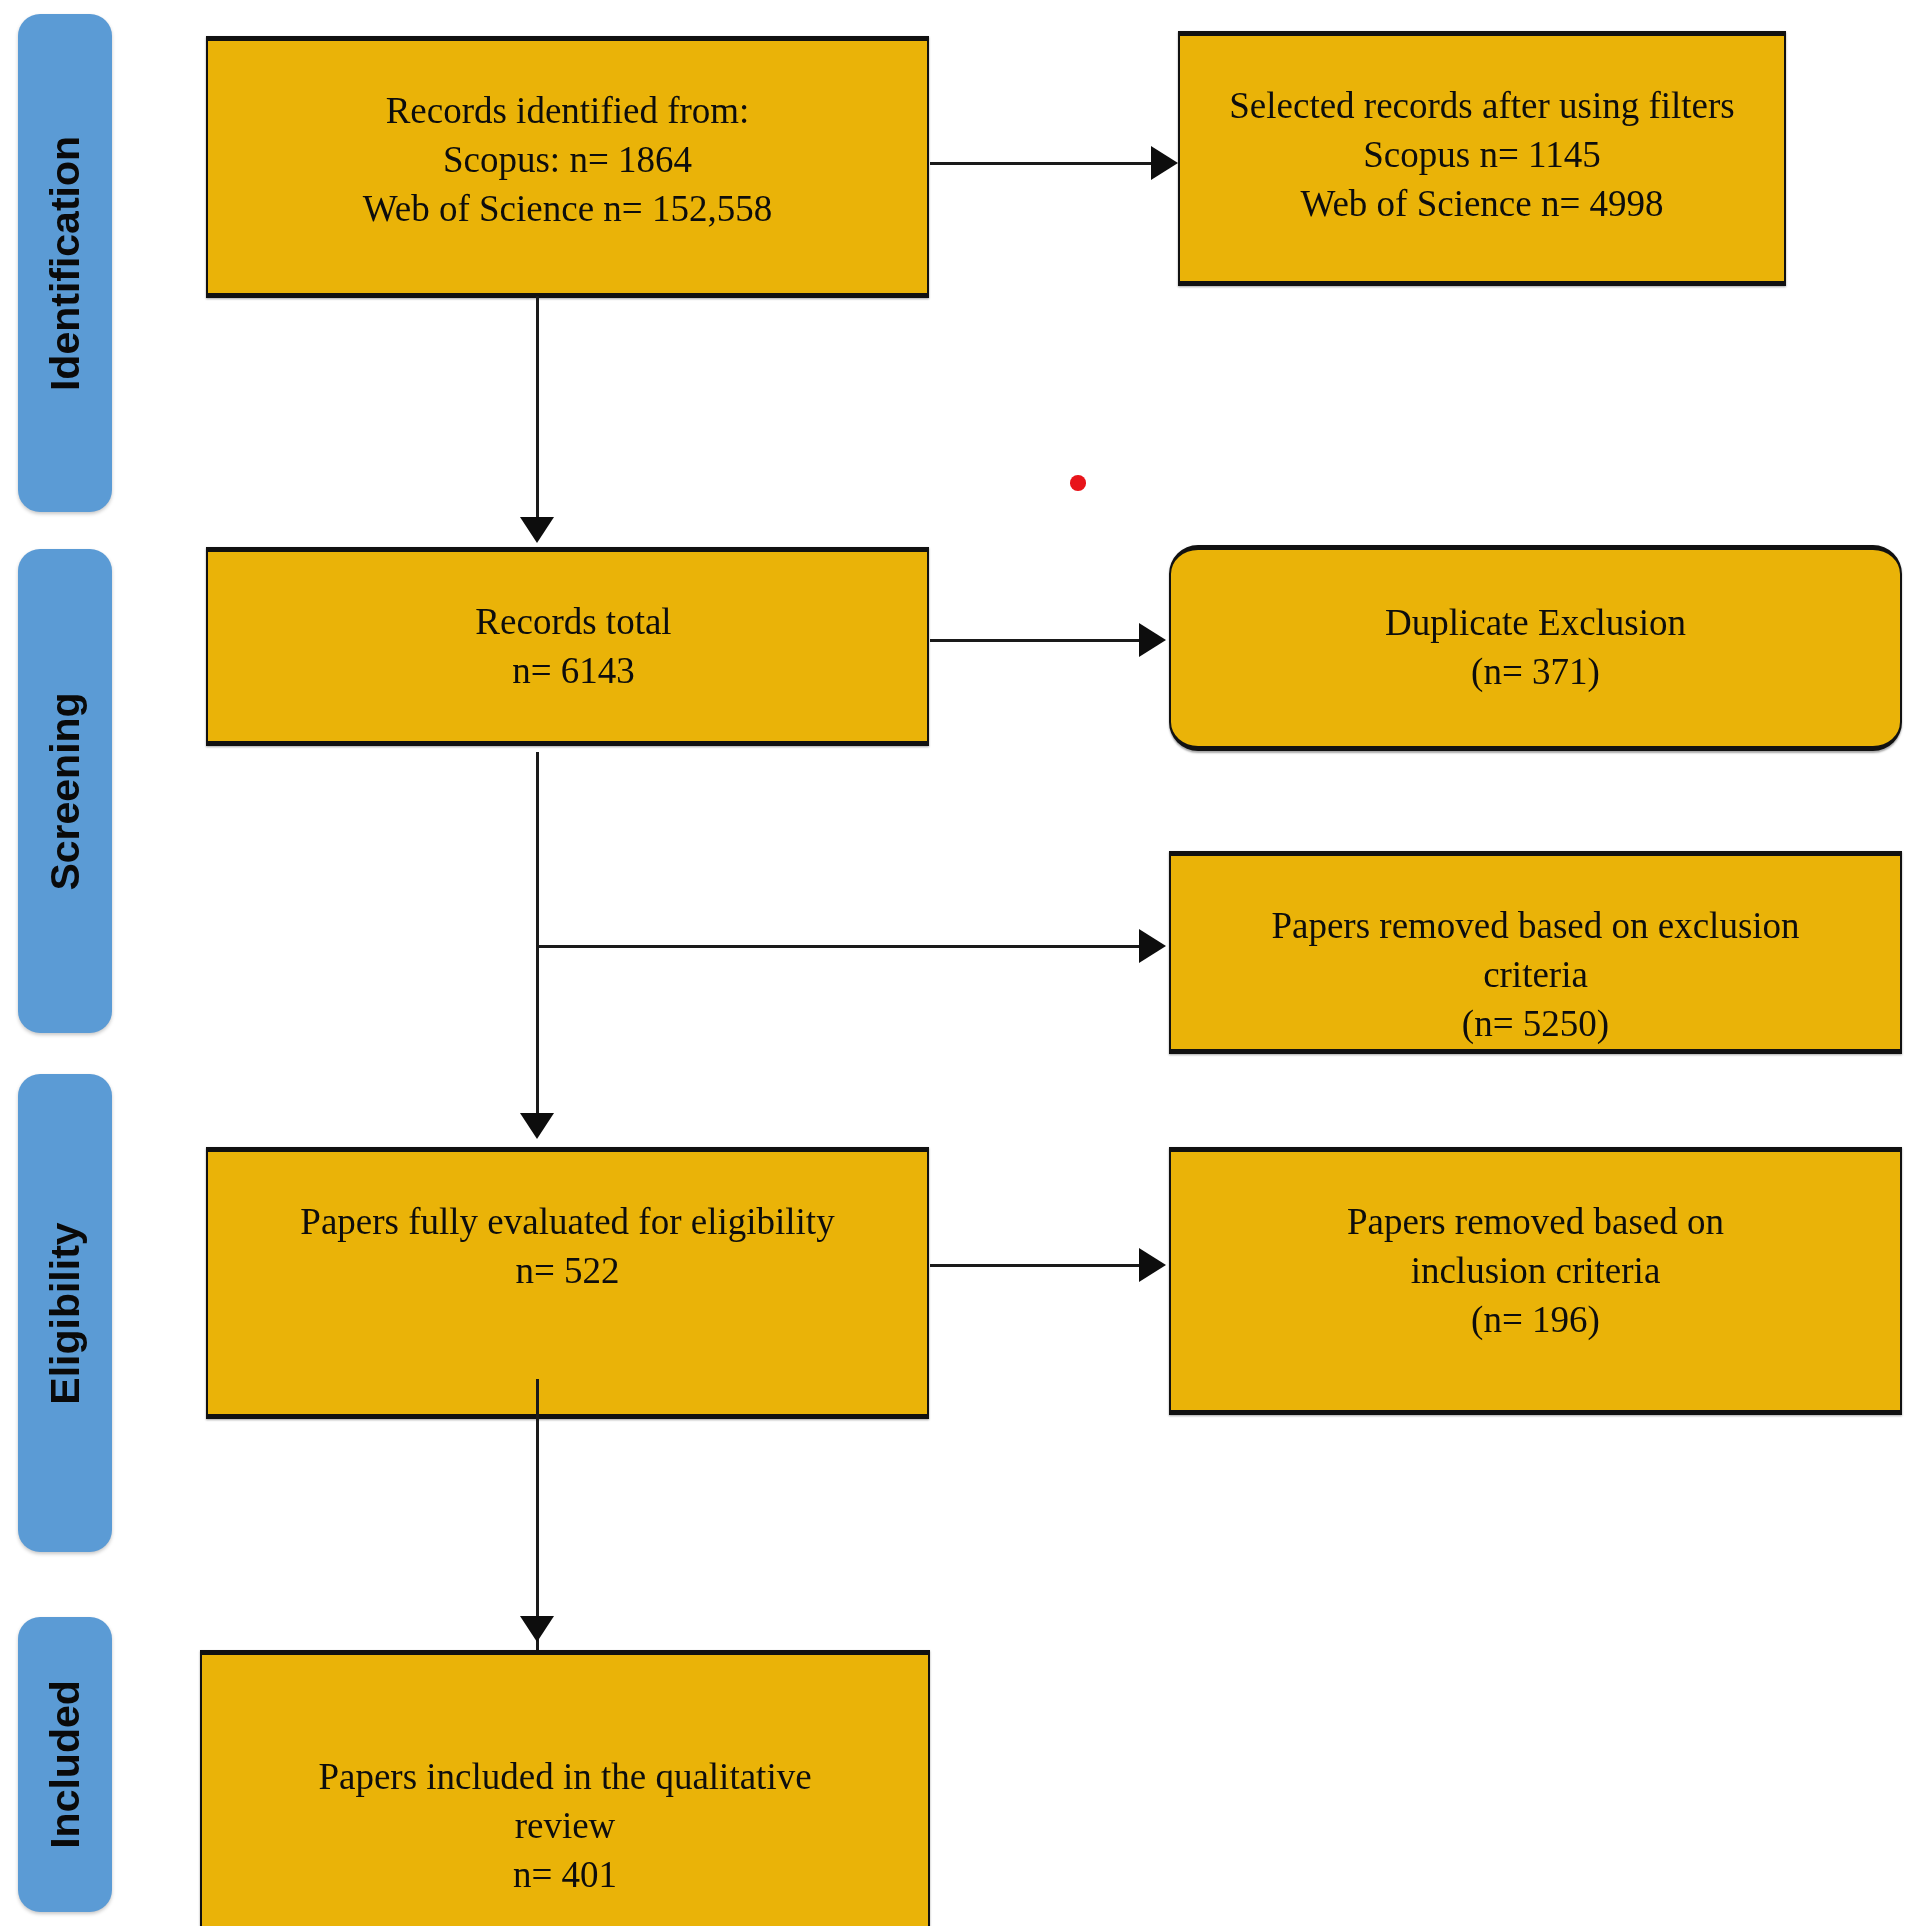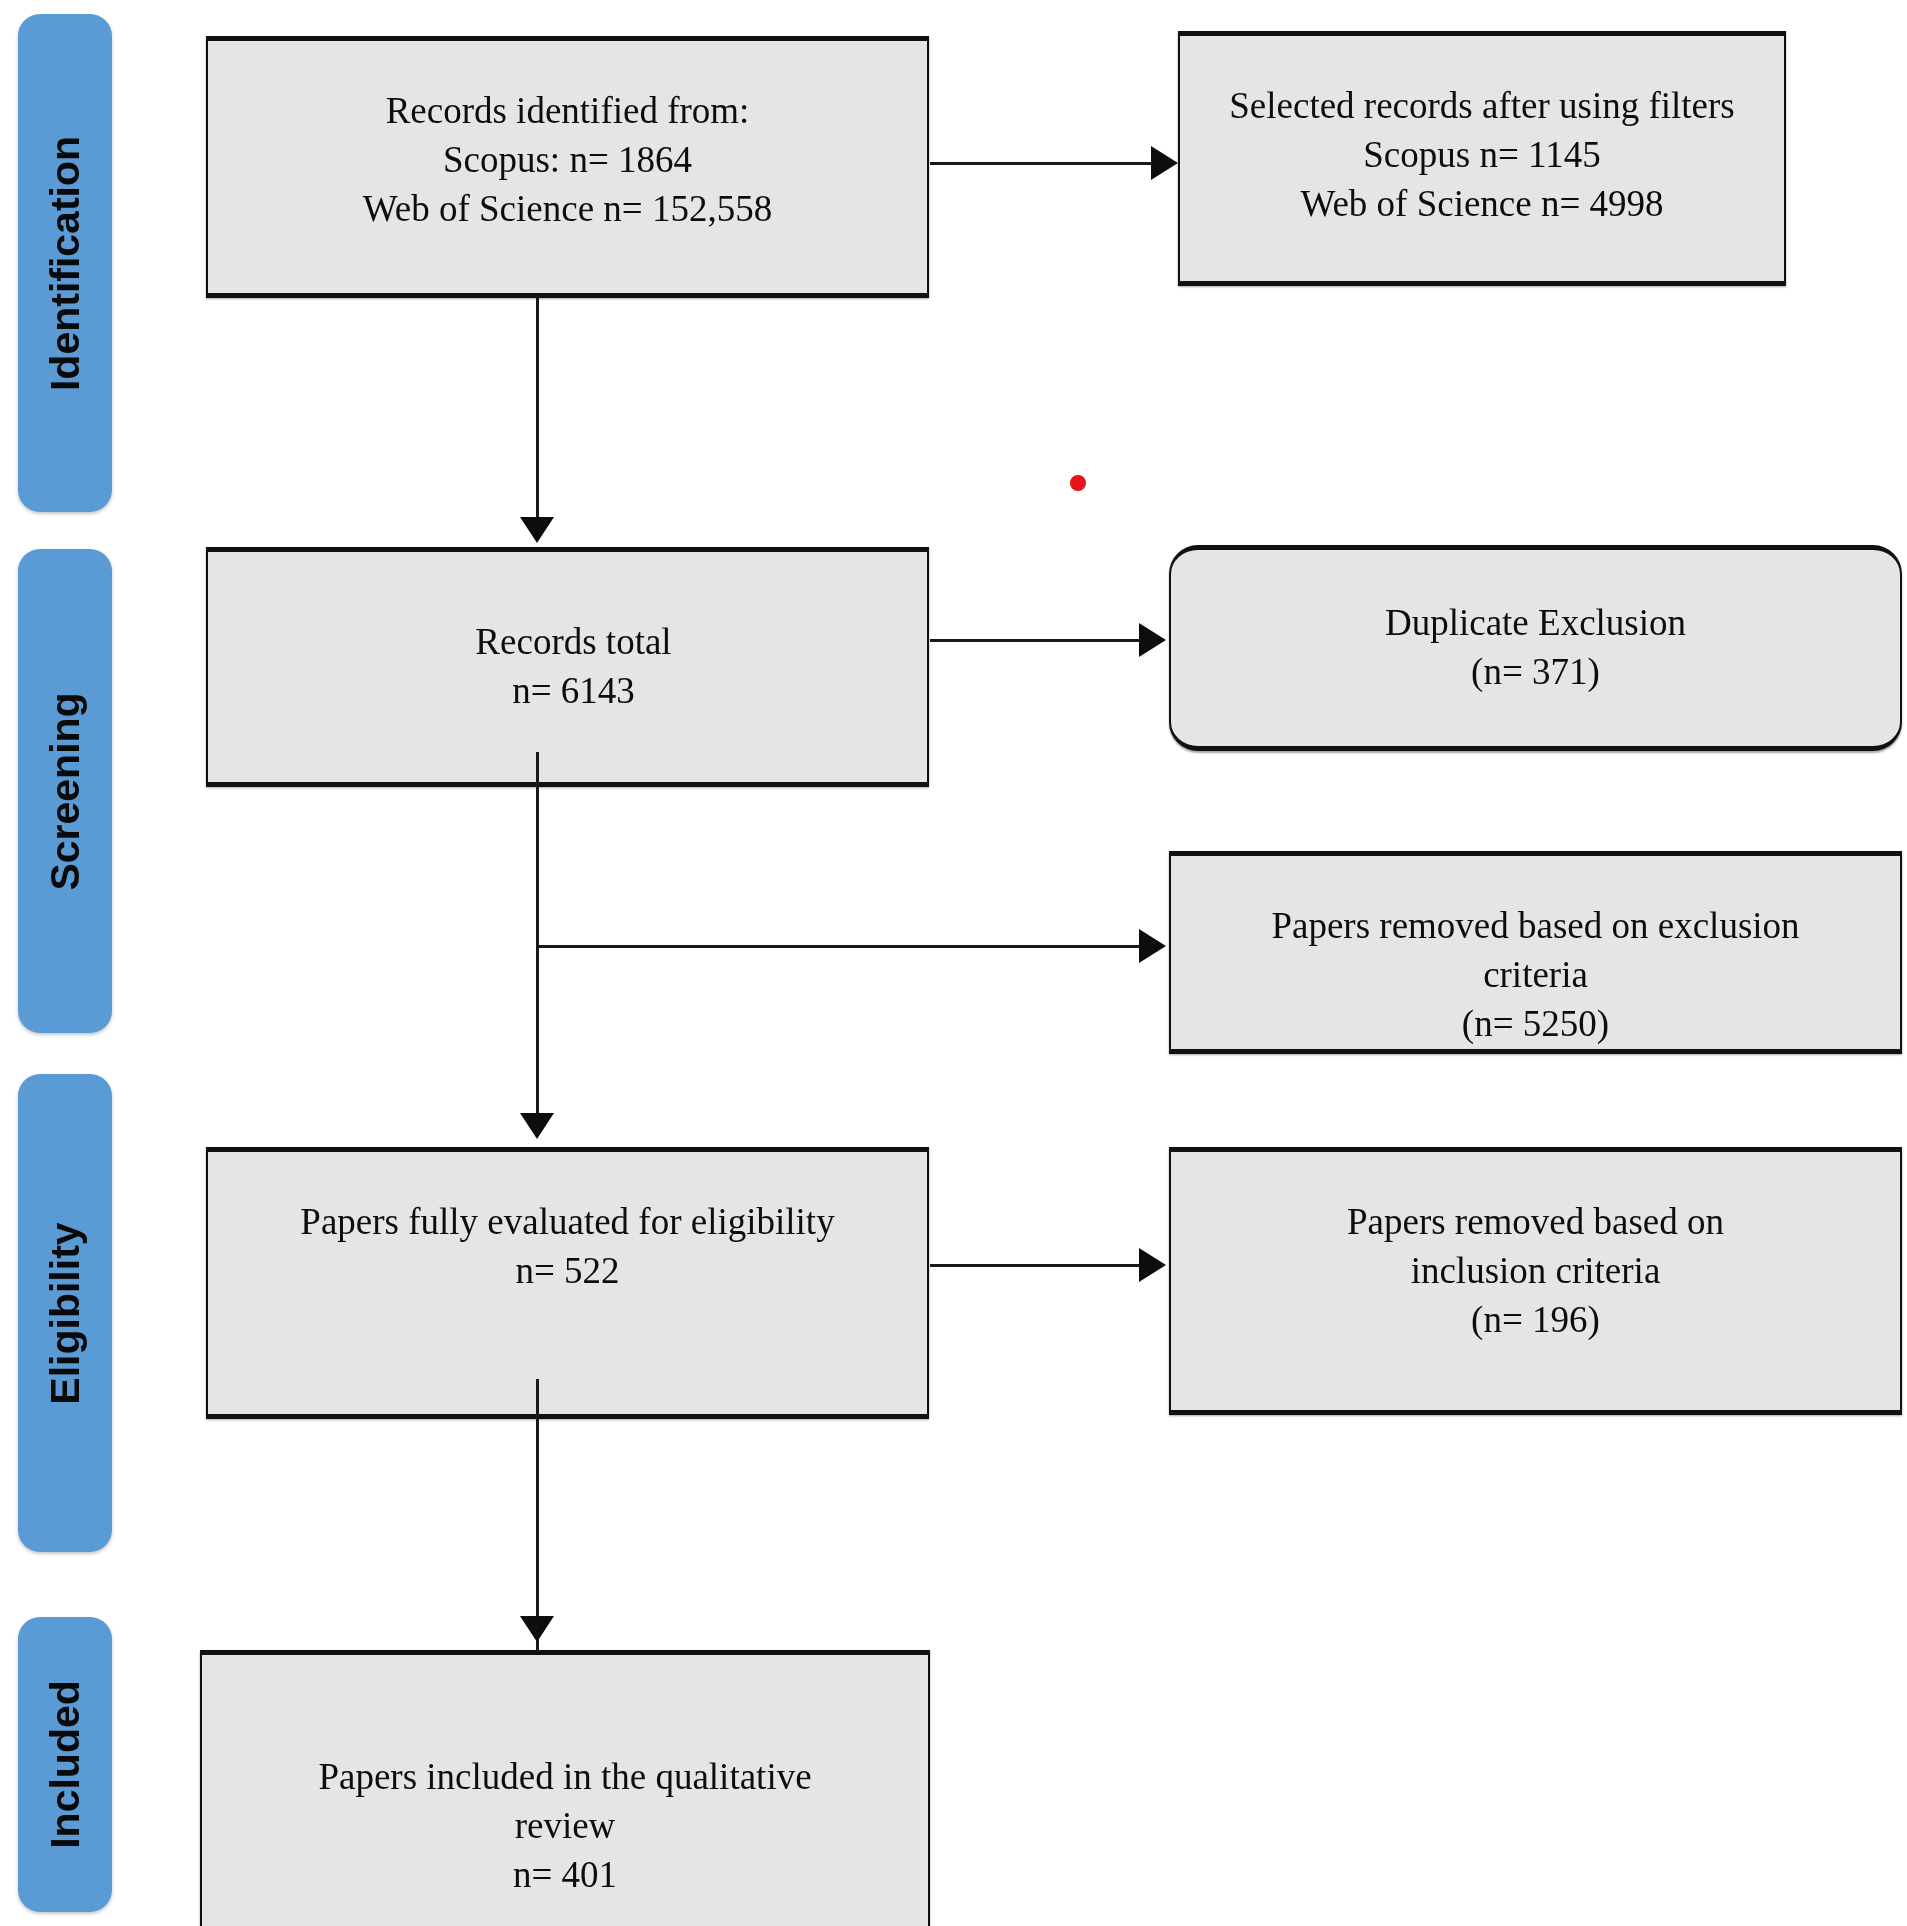--- a/index.html
+++ b/index.html
@@ -32,21 +32,21 @@
     font-family: "Liberation Sans", "DejaVu Sans", sans-serif;
     font-weight: bold;
     font-size: 41px;
     color: #0a0a0a;
     letter-spacing: 0px;
   }
 
   
   .flow-box {
     position: absolute;
-    background: #e5e5e5;
+    background: #eab308;
     border: 2.6px solid #111111;
     border-top-width: 5.9px;
     border-bottom-width: 5.9px;
     box-sizing: border-box;
     display: flex;
     align-items: center;
     justify-content: center;
     box-shadow: 0 1.3px 2px rgba(0,0,0,0.35);
   }
   .flow-box-text {
@@ -132,21 +132,21 @@
   </div>
 
   <div class="conn-h" style="left:930px; top:162px; width:223px;"></div>
   <div class="arrow-right" style="left:1151px; top:146px;"></div>
 
   <div class="conn-v" style="left:536px; top:296px; width:3.3px; height:226px;"></div>
   <div class="arrow-down" style="left:520px; top:517px;"></div>
 
   <div class="red-dot" style="left:1070px; top:475px; width:15.7px; height:15.7px;"></div>
 
-  <div class="flow-box" style="left:206px; top:547px; width:723px; height:240px;padding-left:12px;">
+  <div class="flow-box" style="left:206px; top:547px; width:723px; height:199px;padding-left:12px;">
     <div class="flow-box-text">Records total
 n= 6143</div>
   </div>
 
   <div class="flow-box" style="left:1169px; top:545px; width:733px; height:206px;border-radius:29px;">
     <div class="flow-box-text">Duplicate Exclusion
 (n= 371)</div>
   </div>
 
   <div class="conn-h" style="left:930px; top:639px; width:210px;"></div>

